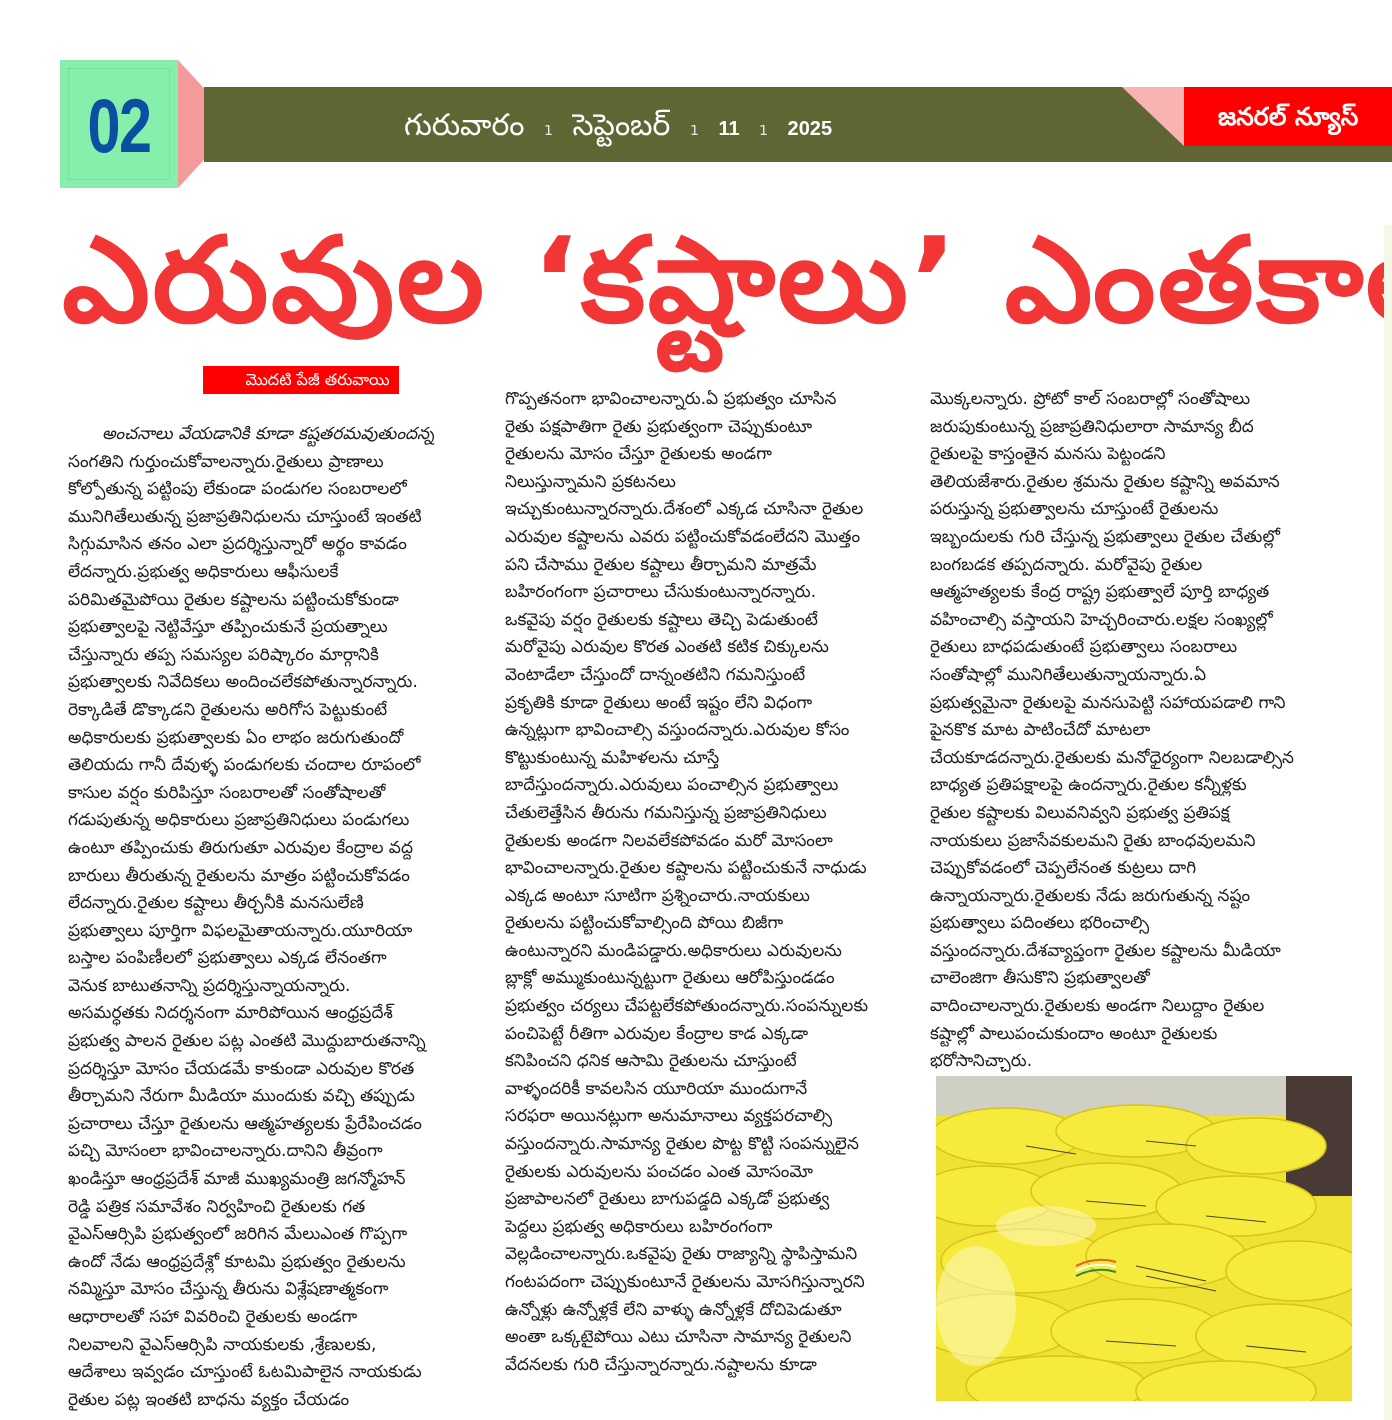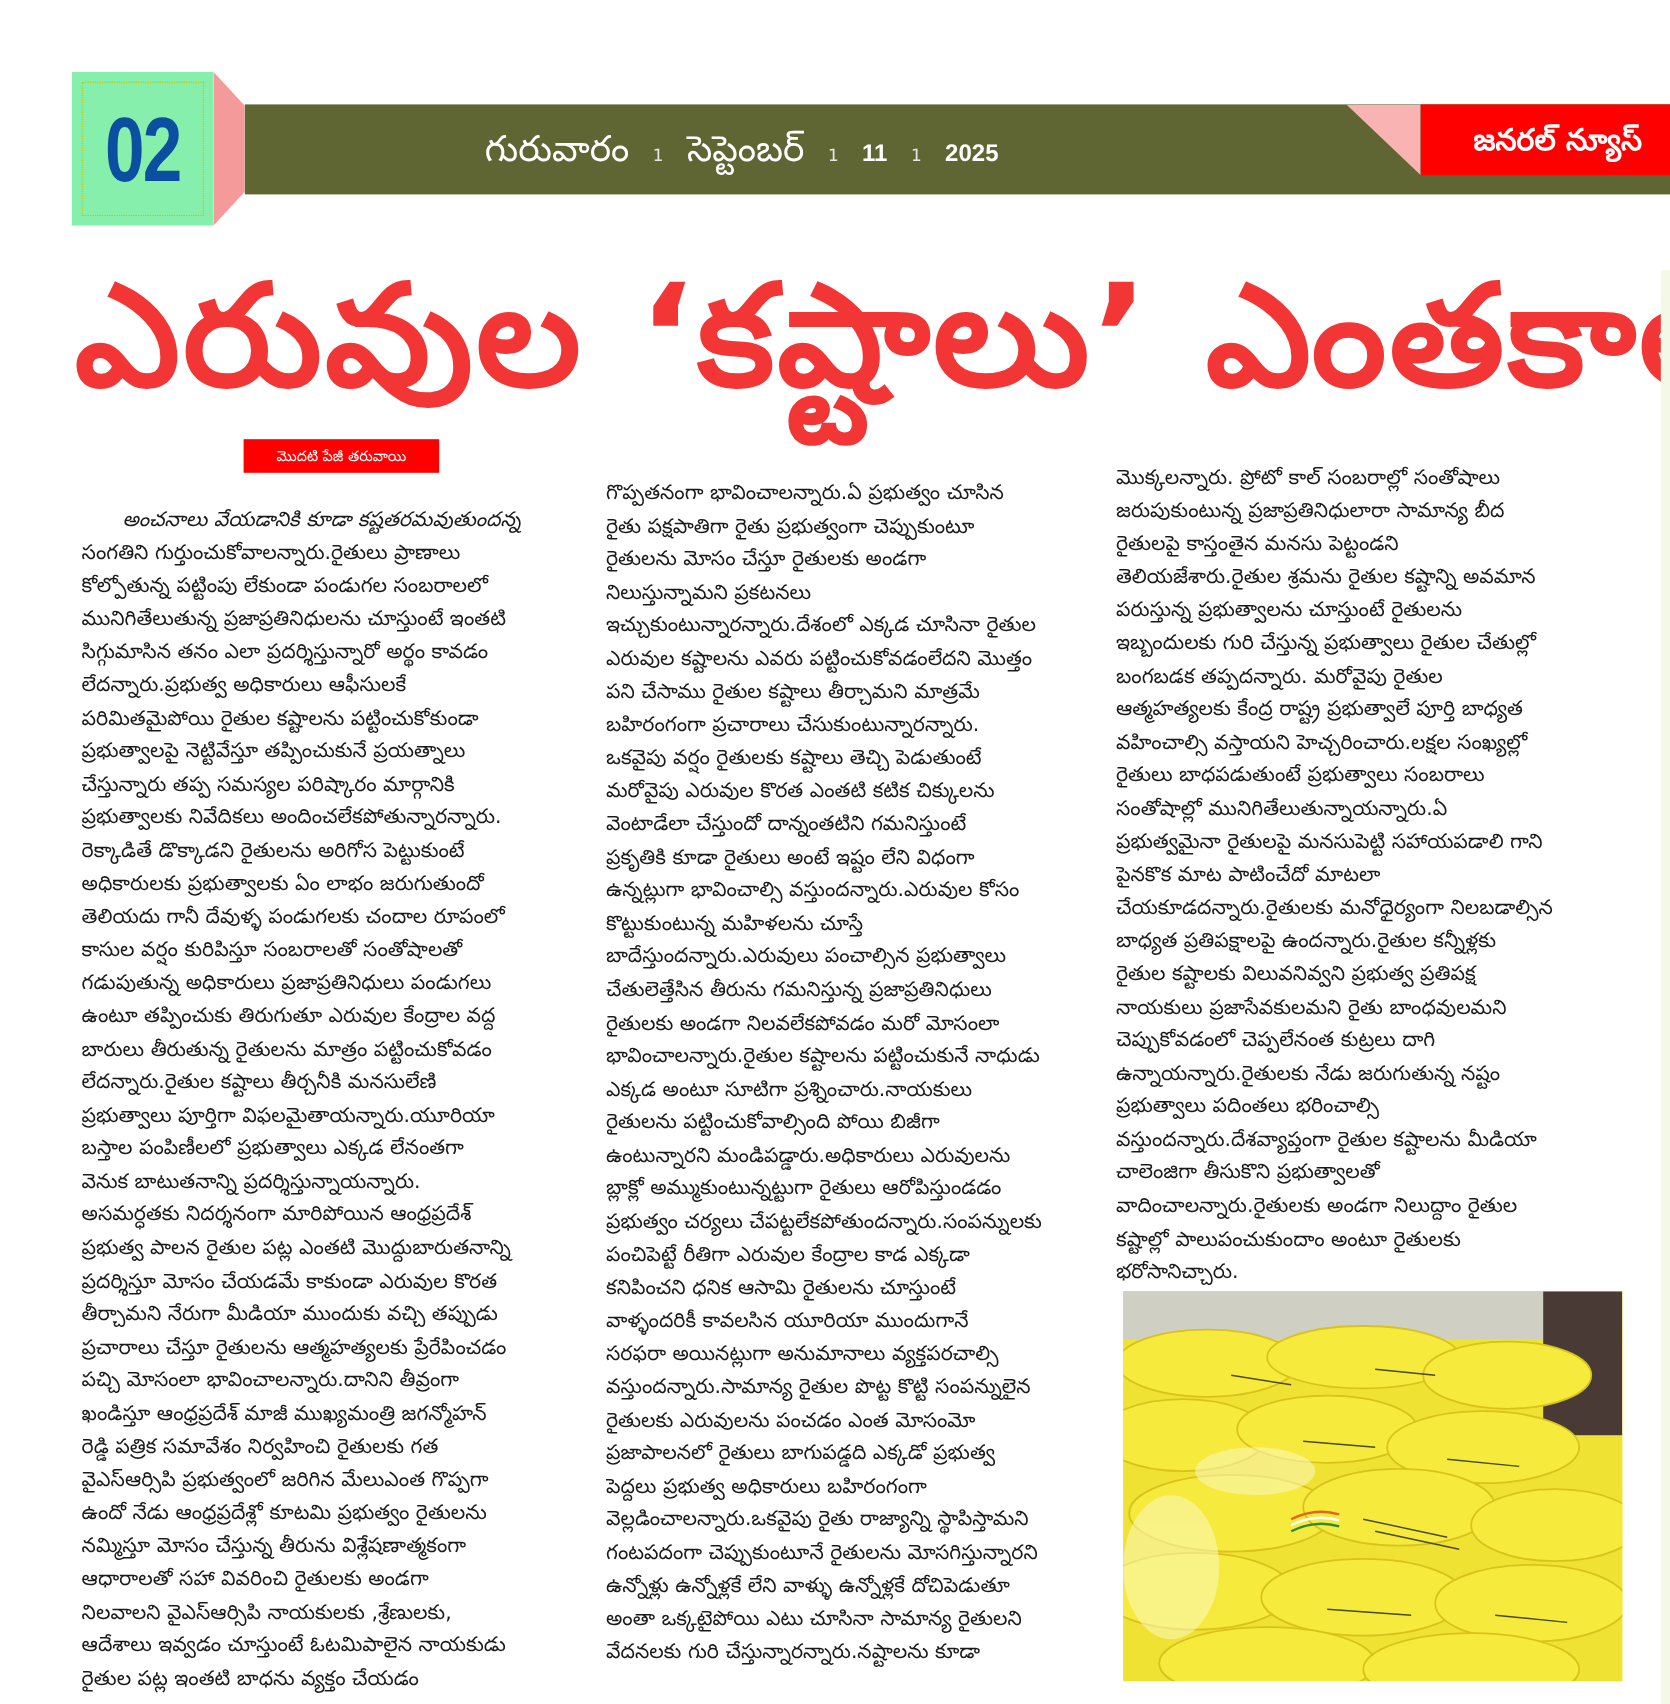--- a/index.html
+++ b/index.html
@@ -36,42 +36,43 @@
   }
   .date-text .sep { font-size: 14px; color: #e6e6e6; margin: 0 10px; font-weight: normal; }
   .date-text .num { font-family: "Liberation Sans", sans-serif; font-weight: bold; font-size: 20px; }
   .section-tri {
     position: absolute; left: 1122px; top: 87px; width: 62px; height: 59px;
     background: #f9b3b3; clip-path: polygon(0 0, 100% 0, 100% 100%);
   }
   .section-badge {
     position: absolute; left: 1184px; top: 87px; width: 208px; height: 59px;
     background: #ff0000; color: #fff; font-size: 25px; line-height: 59px;
-    padding-left: 44px; box-sizing: border-box; white-space: nowrap; font-weight: bold;
+    padding-left: 34px; box-sizing: border-box; white-space: nowrap; font-weight: bold;
   }
   .headline {
     position: absolute; left: 62px; top: 200px; width: 1300px; height: 160px;
     color: #f23535; font-size: 118px; font-weight: bold; line-height: 160px;
     white-space: nowrap; letter-spacing: 2px;
     transform-origin: left top; transform: scaleX(1.05);
   }
   .right-strip {
     position: absolute; left: 1384px; top: 225px; width: 8px; height: 1195px; background: #f4f8e7;
   }
   .continued-badge {
     position: absolute; left: 203px; top: 366px; width: 163px; height: 28px;
-    background: #ff0000; color: #fff; font-size: 12px; line-height: 28px; text-align: center;
+    background: #ff0000; color: #fff; font-size: 16px; line-height: 28px; text-align: center;
     white-space: nowrap;
+    padding-left: 33px;
   }
   .column {
     position: absolute; font-size: 17px; line-height: 27.6px; color: #1a1a1a;
     font-family: "DejaVu Sans", sans-serif; text-align: left;
   }
   .col-1 { left: 68px; top: 420px; width: 420px; }
-  .col-2 { left: 505px; top: 385px; width: 405px; margin-top: 13px; }
+  .col-2 { left: 505px; top: 385px; width: 405px; }
   .col-3 { left: 930px; top: 385px; width: 410px; }
   .line { display: block; white-space: nowrap; overflow: hidden; }
   .indent { padding-left: 34px; font-style: italic; }
   .photo {
     position: absolute; left: 936px; top: 1076px; width: 416px; height: 325px;
     overflow: hidden; background: #f2e12a;
   }
   .photo svg { width: 100%; height: 100%; display: block; }
 </style>
 </head>

